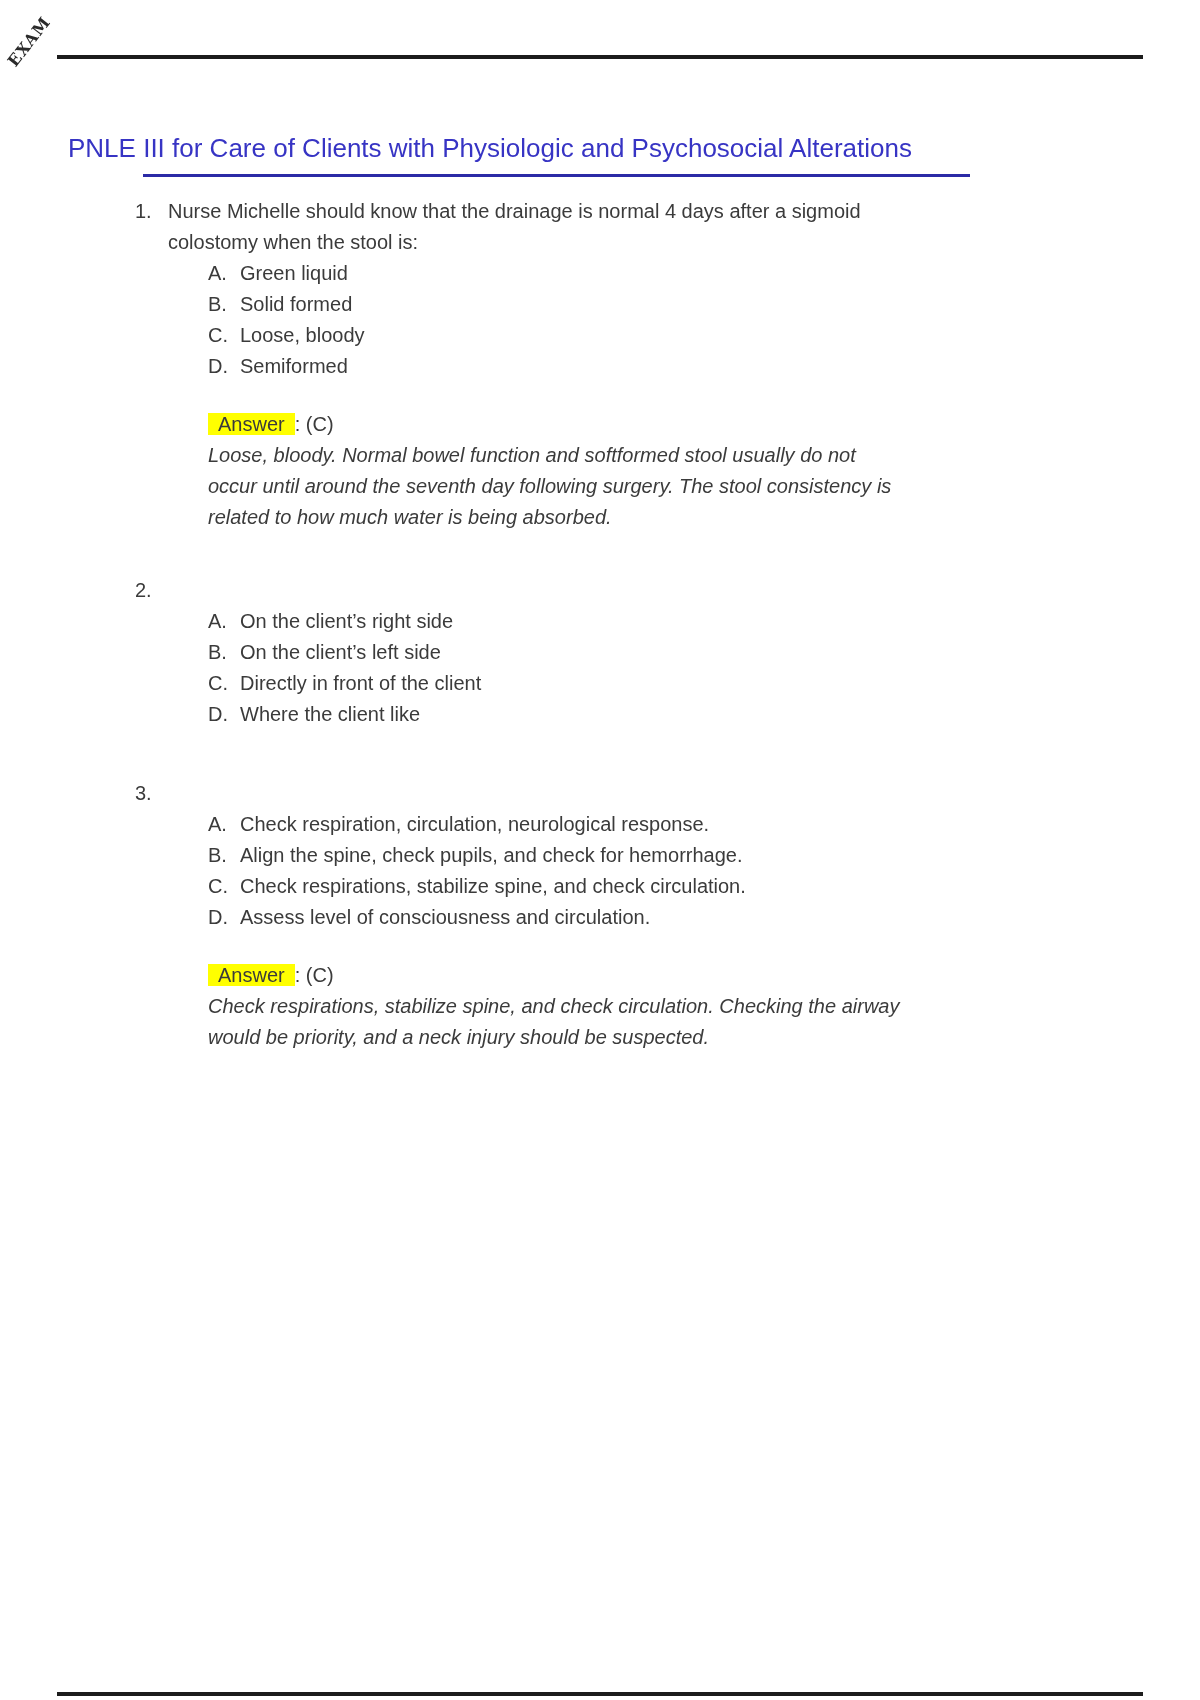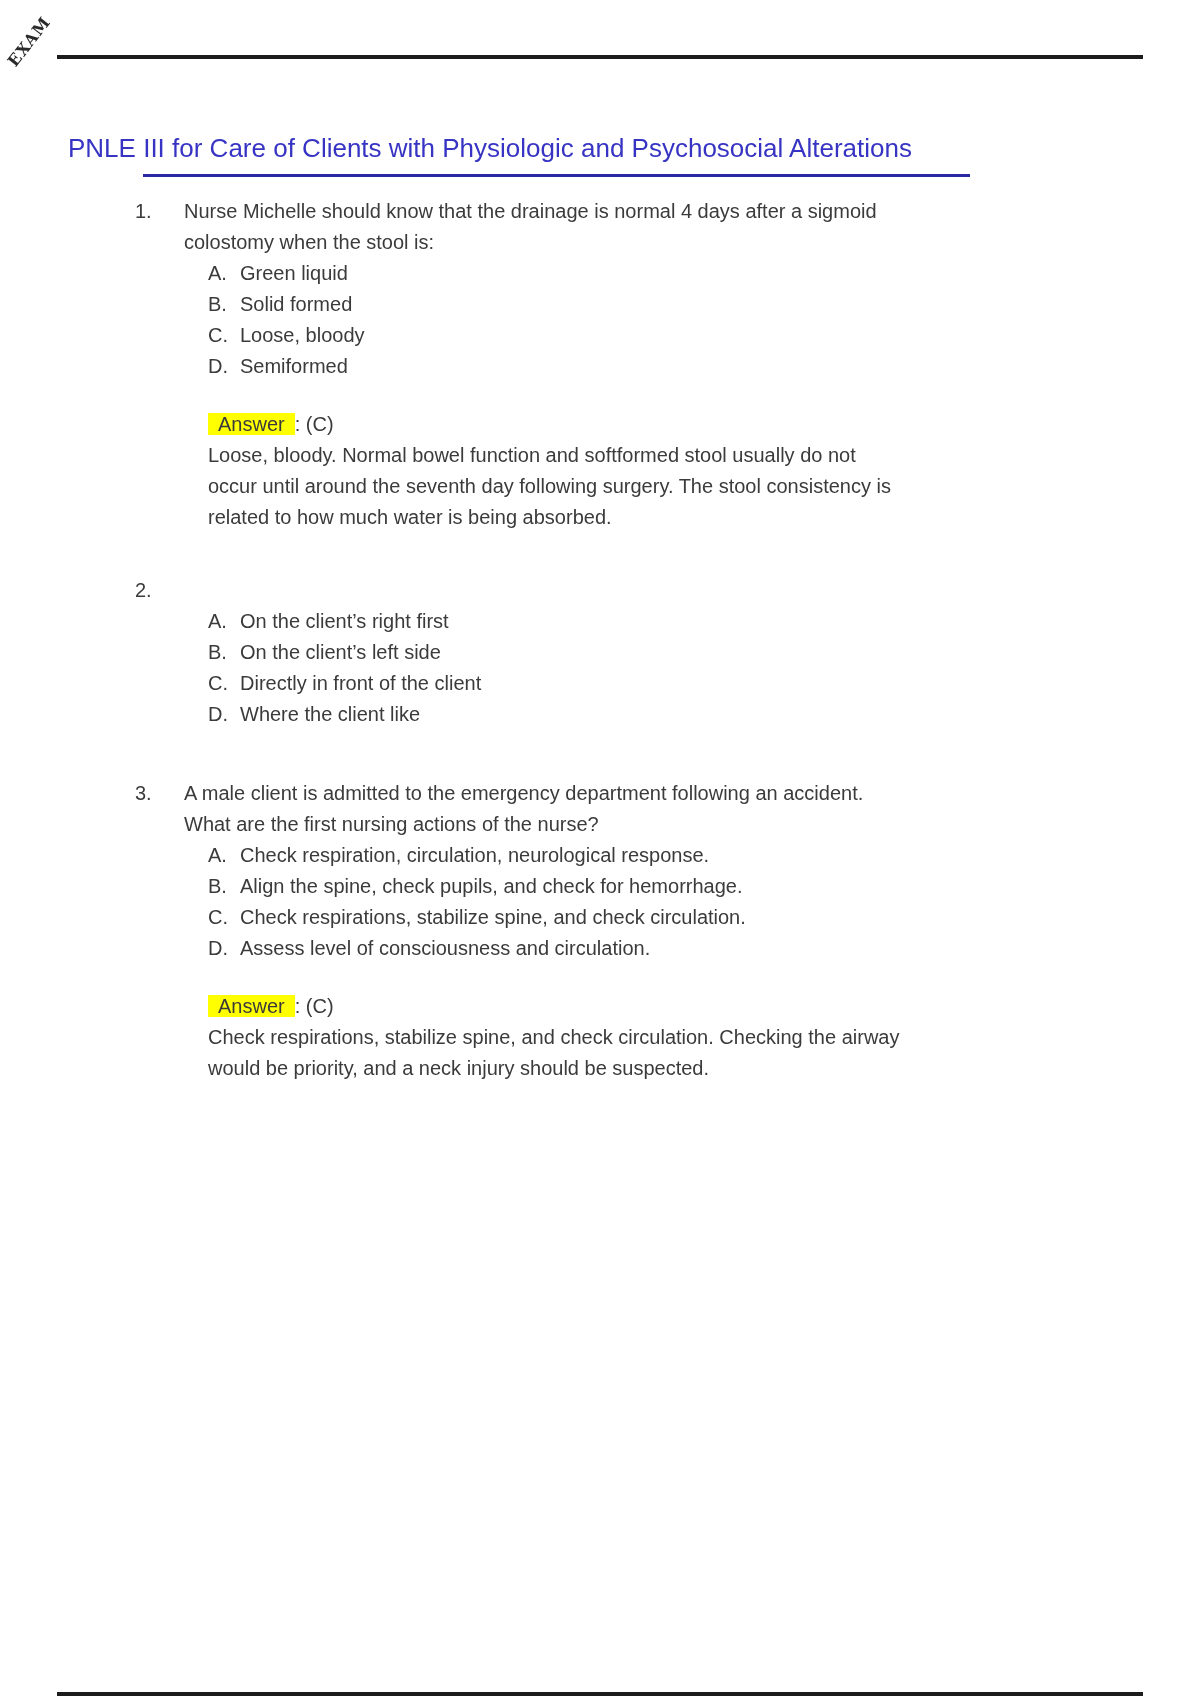--- a/index.html
+++ b/index.html
@@ -41,28 +41,28 @@
     padding-right: 58px;
     padding-bottom: 11px;
   }
 
   .questions { margin: 30px 0 0 135px; font-size: 20px; line-height: 31px; }
   .question { }
   .q-gap-2 { margin-top: 42px; }
   .q-gap-3 { margin-top: 48px; }
   .q-head { display: flex; }
   .q-num { width: 33px; flex: none; }
-  .q-text { white-space: pre-wrap; max-width: 840px; margin-left: 16px; }
+  .q-text { white-space: pre-wrap; max-width: 840px; }
   .options { margin-left: 73px; }
   .option { display: flex; }
   .opt-letter { width: 32px; flex: none; }
   .opt-text { white-space: pre-wrap; text-align: right; }
   .answer-line { margin-left: 73px; margin-top: 27px; }
   .answer-highlight { background: var(--highlight_yellow, #ffff00); padding: 0 10px; }
-  .explanation { margin-left: 73px; white-space: pre-wrap; max-width: 830px; }
+  .explanation { margin-left: 73px; white-space: pre-wrap; max-width: 830px; font-style: italic; }
 </style>
 </head>
 <body>
 
 <div class="page">
 
   <div class="watermark">EXAM</div>
   <div class="rule rule-top"></div>
 
   <div class="title"><span>PNLE</span> <span class="underlined">III for Care of Clients with Physiologic and Psychosocial Alterations</span></div>
@@ -99,42 +99,40 @@
 related to how much water is being absorbed.</div>
     </div>
 
     <div class="question q-gap-2">
       <div class="q-head">
         <span class="q-num">2.</span>
       </div>
       <div class="options">
         <div class="option">
           <span class="opt-letter">A.</span>
-          <span class="opt-text">On the client’s right first</span>
+          <span class="opt-text">On the client’s right side</span>
         </div>
         <div class="option">
           <span class="opt-letter">B.</span>
           <span class="opt-text">On the client’s left side</span>
         </div>
         <div class="option">
           <span class="opt-letter">C.</span>
           <span class="opt-text">Directly in front of the client</span>
         </div>
         <div class="option">
           <span class="opt-letter">D.</span>
           <span class="opt-text">Where the client like</span>
         </div>
       </div>
     </div>
 
     <div class="question q-gap-3">
       <div class="q-head">
         <span class="q-num">3.</span>
-        <span class="q-text">A male client is admitted to the emergency department following an accident.
-What are the first nursing actions of the nurse?</span>
       </div>
       <div class="options">
         <div class="option">
           <span class="opt-letter">A.</span>
           <span class="opt-text">Check respiration, circulation, neurological response.</span>
         </div>
         <div class="option">
           <span class="opt-letter">B.</span>
           <span class="opt-text">Align the spine, check pupils, and check for hemorrhage.</span>
         </div>

